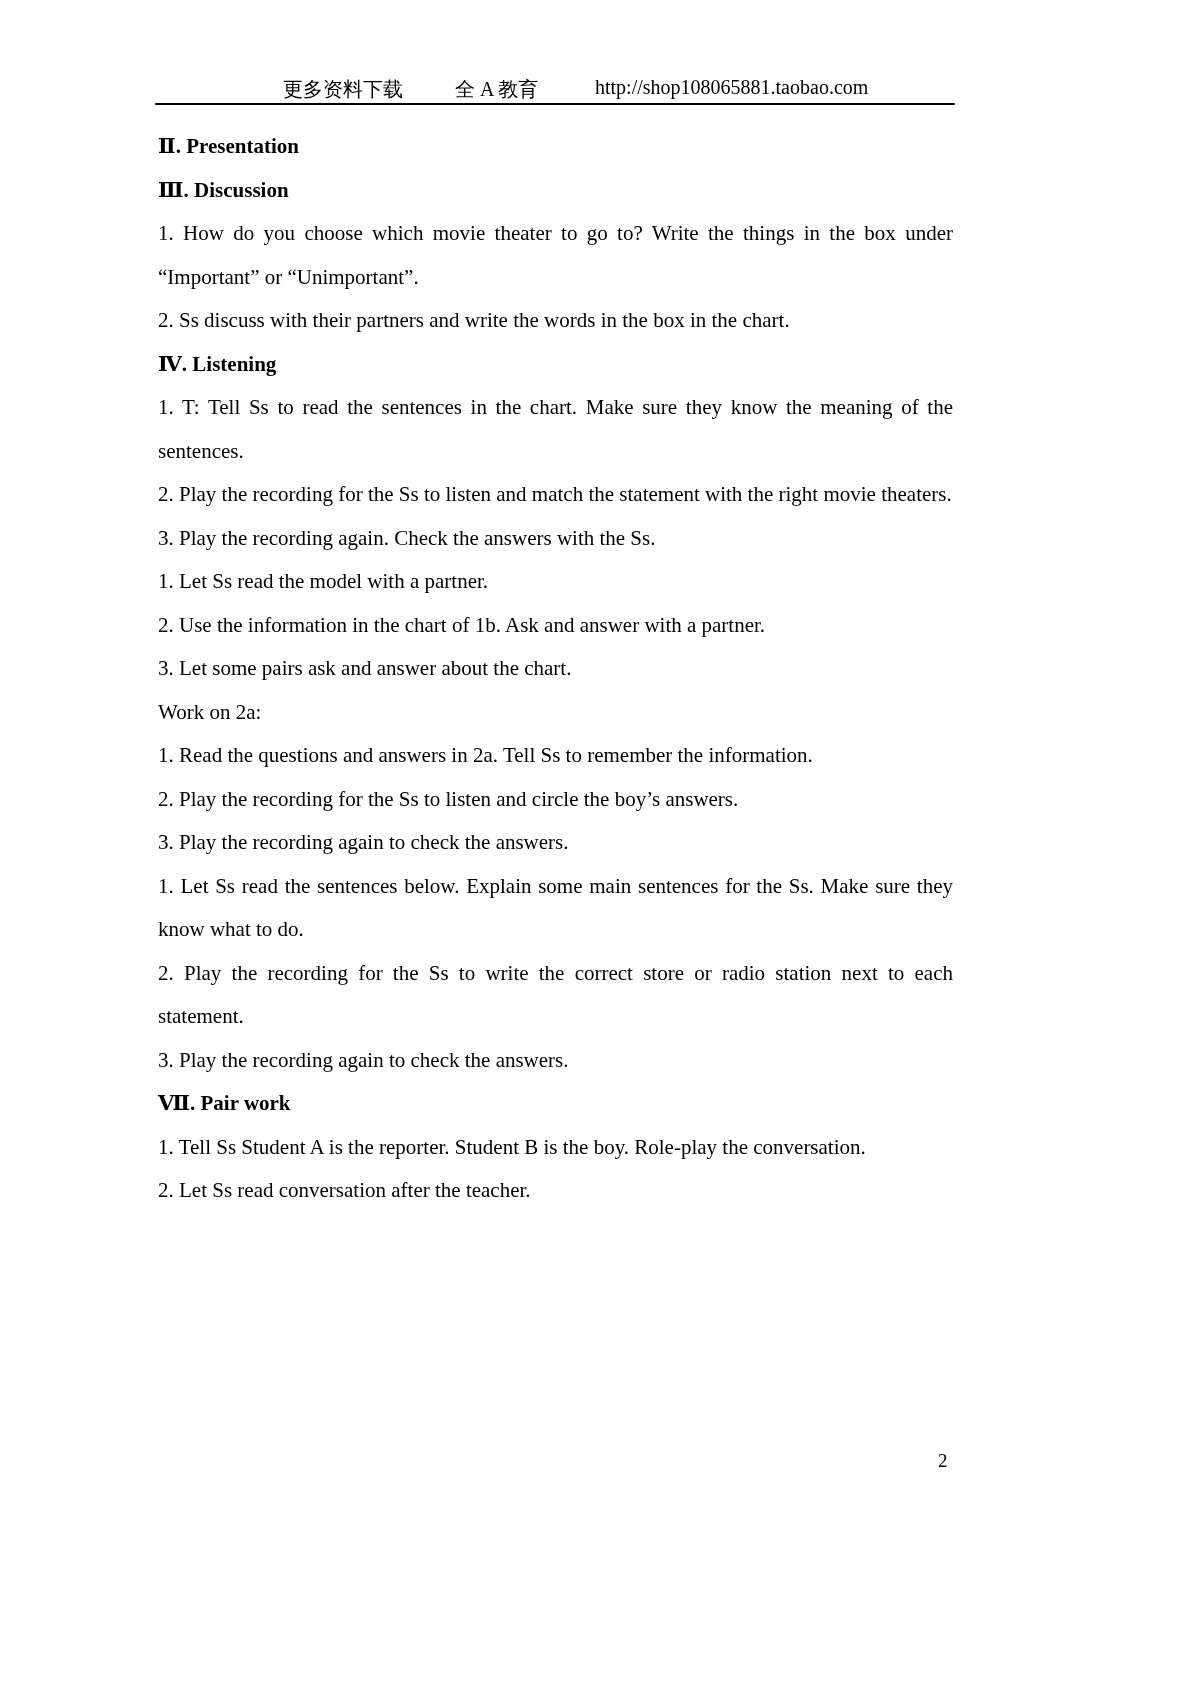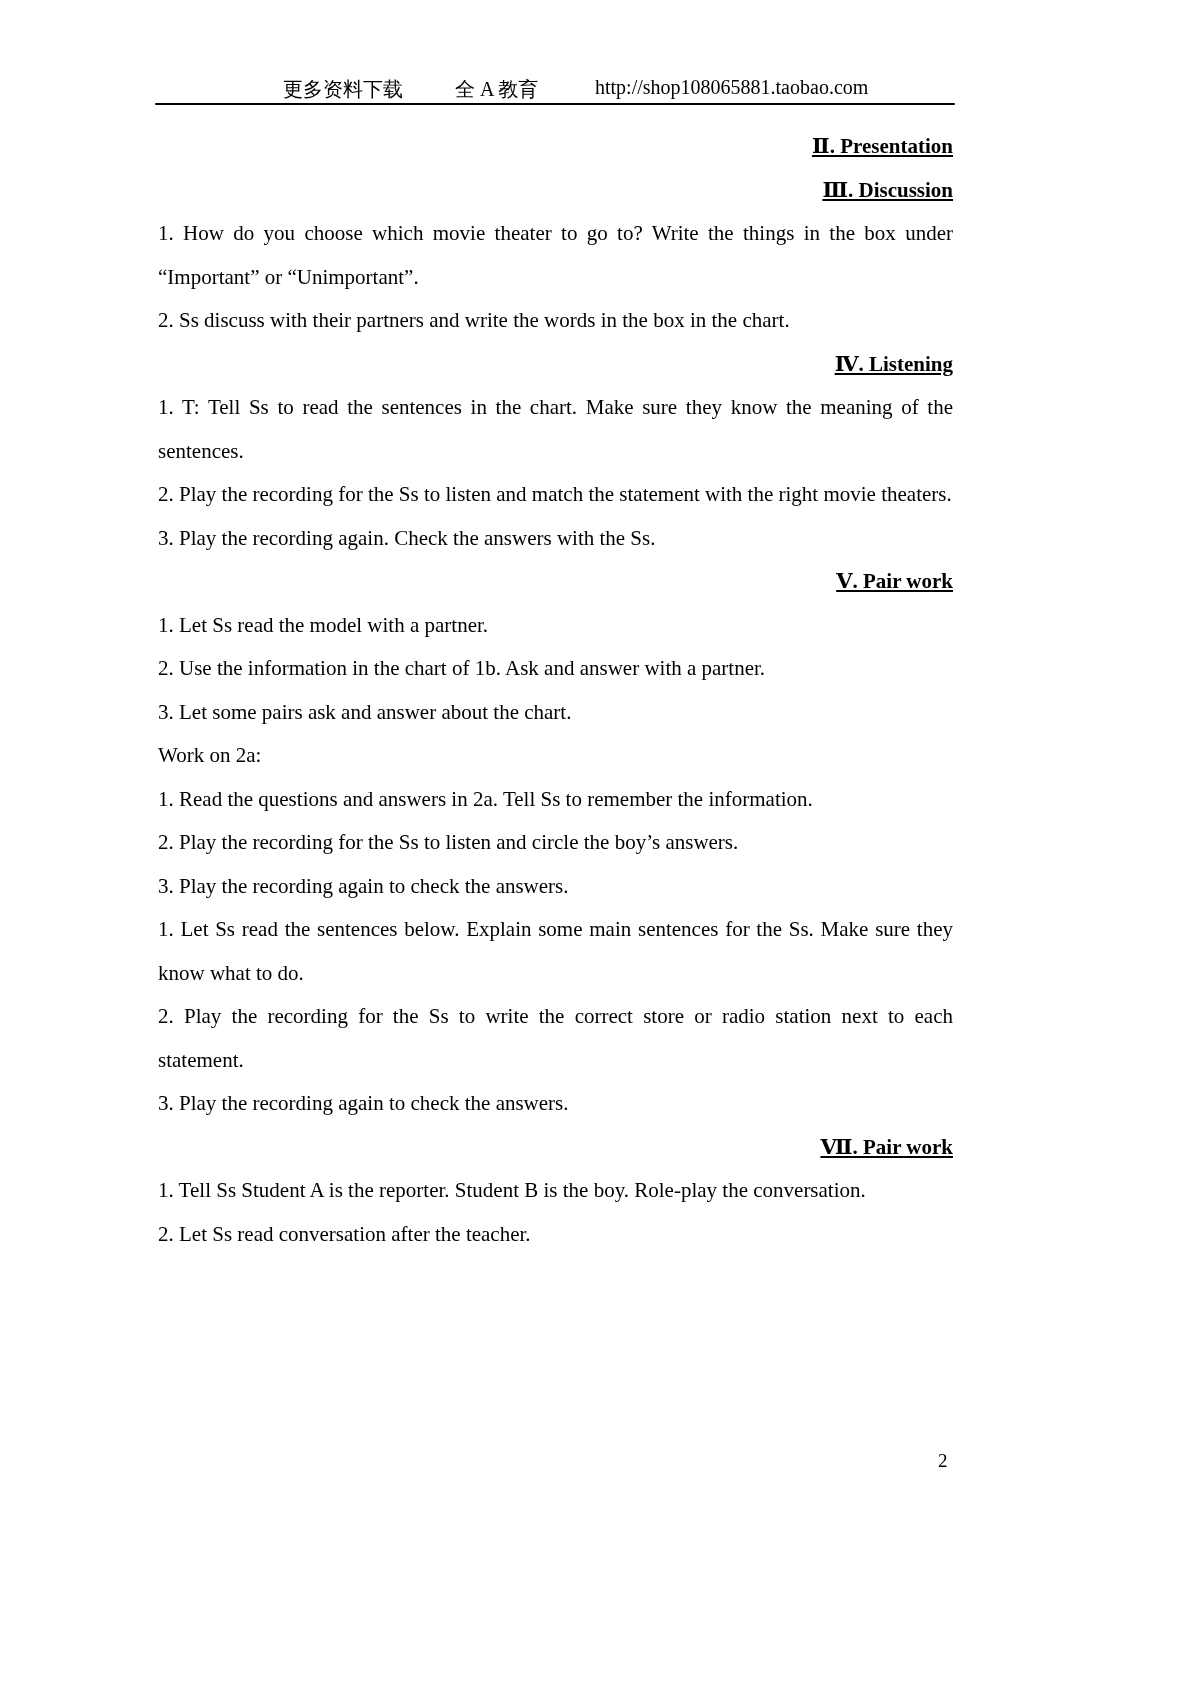--- a/index.html
+++ b/index.html
@@ -48,22 +48,21 @@
   .doc-body p {
     margin: 0;
     padding: 0;
   }
   .doc-body p.para {
     text-align: justify;
     text-justify: inter-word;
   }
   .doc-body p.heading {
     font-weight: bold;
-    text-align: right;
-    text-decoration: underline;
+    text-align: left;
   }
   .doc-body p.indent {
     text-indent: 10px;
   }
   .page-number {
     position: absolute;
     left: 938px;
     top: 1450px;
     font-size: 19px;
   }
@@ -83,21 +82,20 @@
 
   <div class="doc-body">
       <p class="heading">Ⅱ. Presentation</p>
       <p class="heading">Ⅲ. Discussion</p>
       <p class="para">1. How do you choose which movie theater to go to? Write the things in the box under “Important” or “Unimportant”.</p>
       <p class="para">2. Ss discuss with their partners and write the words in the box in the chart.</p>
       <p class="heading">Ⅳ. Listening</p>
       <p class="para">1. T: Tell Ss to read the sentences in the chart. Make sure they know the meaning of the sentences.</p>
       <p class="para">2. Play the recording for the Ss to listen and match the statement with the right movie theaters.</p>
       <p class="para">3. Play the recording again. Check the answers with the Ss.</p>
-      <p class="heading">Ⅴ. Pair work</p>
       <p class="para">1. Let Ss read the model with a partner.</p>
       <p class="para">2. Use the information in the chart of 1b. Ask and answer with a partner.</p>
       <p class="para">3. Let some pairs ask and answer about the chart.</p>
       <p class="para">Work on 2a:</p>
       <p class="para">1. Read the questions and answers in 2a. Tell Ss to remember the information.</p>
       <p class="para">2. Play the recording for the Ss to listen and circle the boy’s answers.</p>
       <p class="para">3. Play the recording again to check the answers.</p>
       <p class="para">1. Let Ss read the sentences below. Explain some main sentences for the Ss. Make sure they know what to do.</p>
       <p class="para">2. Play the recording for the Ss to write the correct store or radio station next to each statement.</p>
       <p class="para">3. Play the recording again to check the answers.</p>

